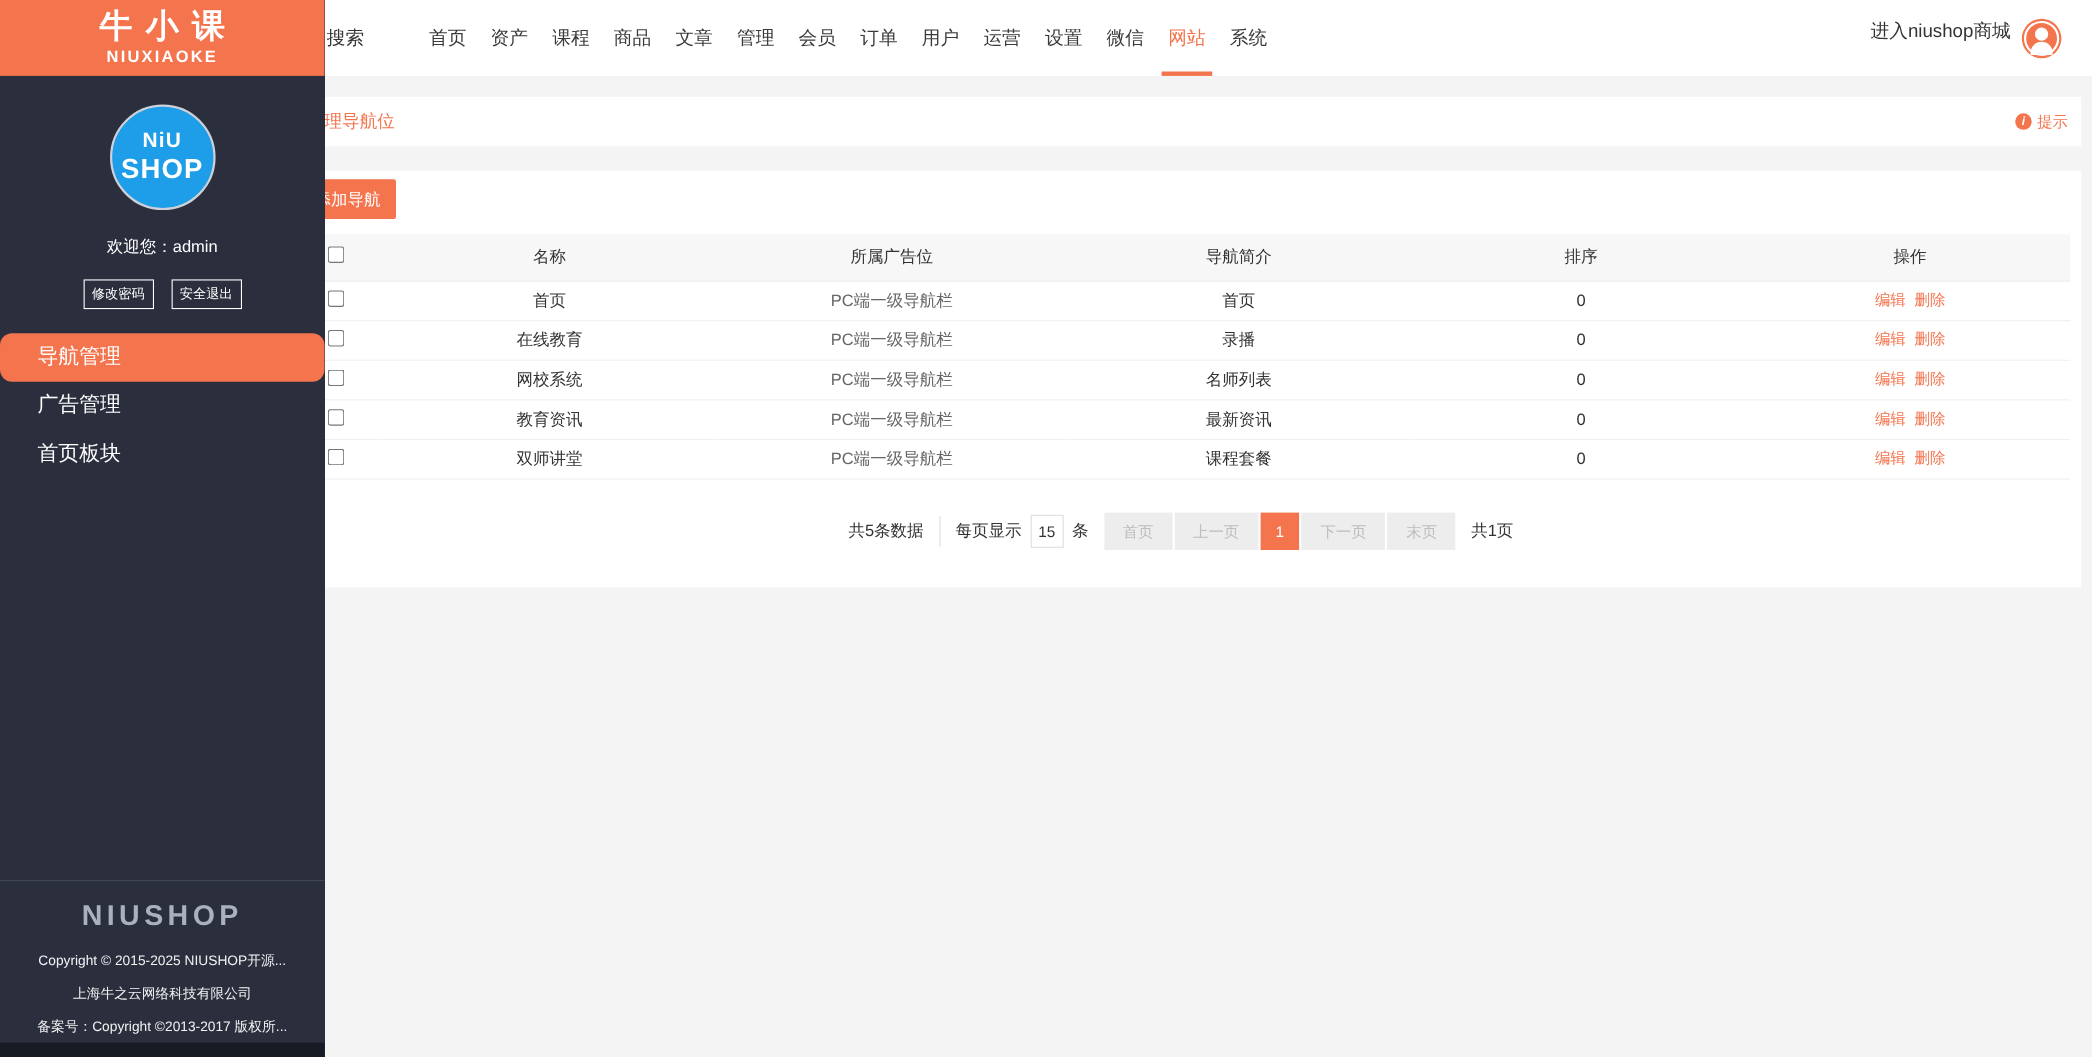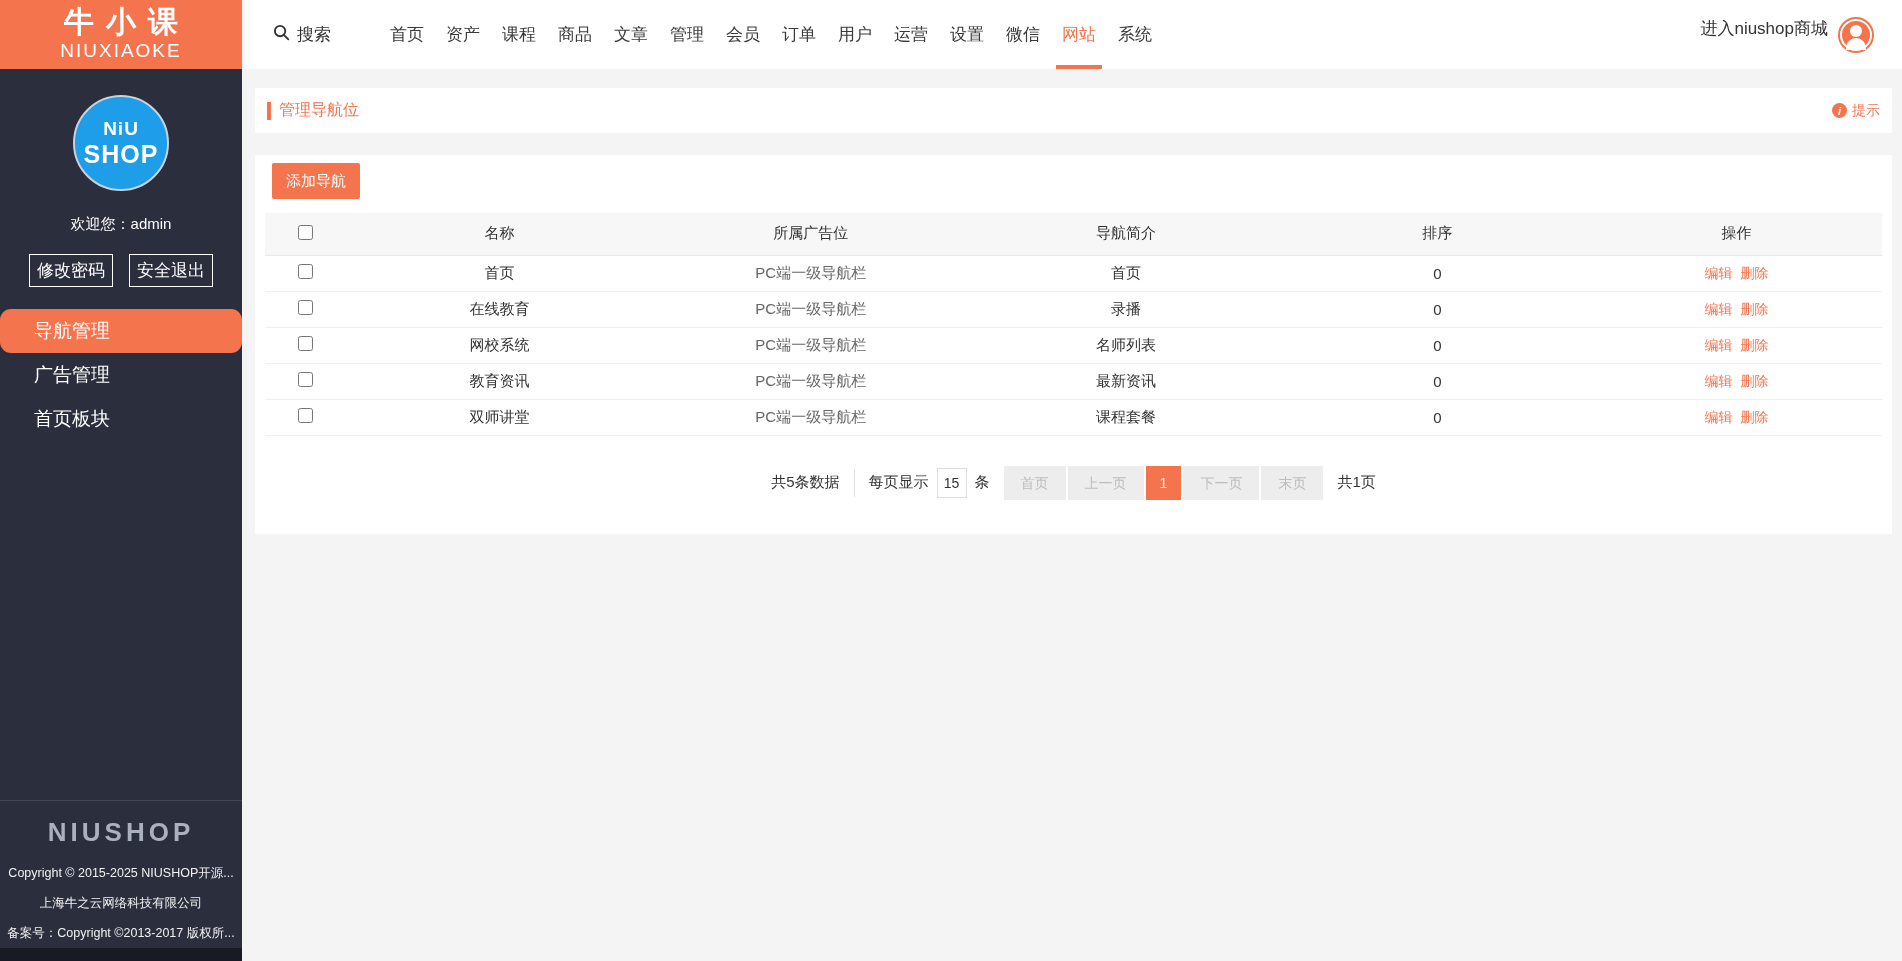--- a/index.html
+++ b/index.html
@@ -1,35 +1,35 @@
 <!DOCTYPE html>
 <html style="--accent: #f4744e; --sidebar-bg: #2a2e3d; --logo-blue: #1e9de8;"><head>
 <meta charset="utf-8">
 <style>
   * { box-sizing: border-box; margin: 0; padding: 0; }
   html, body { width: 1902px; height: 961px; overflow: hidden; }
   body { font-family: "Liberation Sans", sans-serif; background: #f4f4f5; }
 
   
-  .sidebar { position: fixed; left: 0; top: 0; width: 242px; height: 961px;
+  .sidebar { position: fixed; left: 0; top: 0; width: 295px; height: 961px;
              background: var(--sidebar-bg, #2a2e3d); z-index: 10; }
   .brand { height: 69px; background: var(--accent, #f4744e); display: flex;
            flex-direction: column; align-items: center; justify-content: center; color: #fff; }
   .brand-cn { font-size: 30px; font-weight: bold; letter-spacing: 12px; text-indent: 12px; line-height: 1; }
-  .brand-en { font-size: 19px; font-weight: normal; letter-spacing: 2px; margin-top: 3px; }
+  .brand-en { font-size: 15px; font-weight: bold; letter-spacing: 2px; margin-top: 3px; }
   .logo-circle { width: 96px; height: 96px; border-radius: 50%;
                  background: var(--logo-blue, #1e9de8); border: 2px solid #cdd1d8;
                  margin: 26px auto 0; display: flex; flex-direction: column;
                  align-items: center; justify-content: center; color: #fff; font-weight: bold; }
   .logo-line1 { font-size: 19px; letter-spacing: 1px; }
   .logo-line2 { font-size: 25px; letter-spacing: 1px; }
   .welcome { color: #fff; text-align: center; font-size: 15px; margin-top: 24px; }
   .side-btns { display: flex; justify-content: center; gap: 16px; margin-top: 20px; }
   .side-btn { border: 1px solid #fff; color: #fff; background: transparent;
-              font-size: 17px; padding: 4px 7px; cursor: pointer;
+              font-size: 12px; padding: 4px 7px; cursor: pointer;
               font-family: "Liberation Sans", sans-serif; }
   .side-menu { margin-top: 22px; }
   .menu-item { height: 44px; line-height: 44px; padding-left: 34px; color: #fff;
                font-size: 19px; cursor: pointer; border-radius: 11px; }
   .menu-item.active { background: var(--accent, #f4744e); }
   .side-footer { position: absolute; bottom: 13px; left: 0; right: 0;
                  border-top: 1px solid #40455​4; border-top: 1px solid #404554;
                  padding-top: 8px; text-align: center; }
   .wordmark { color: #aab0bc; font-size: 26px; font-weight: bold; letter-spacing: 4px; margin: 8px 0 10px; }
   .footer-line { color: #f2f2f2; font-size: 12.5px; line-height: 30px; white-space: nowrap;

